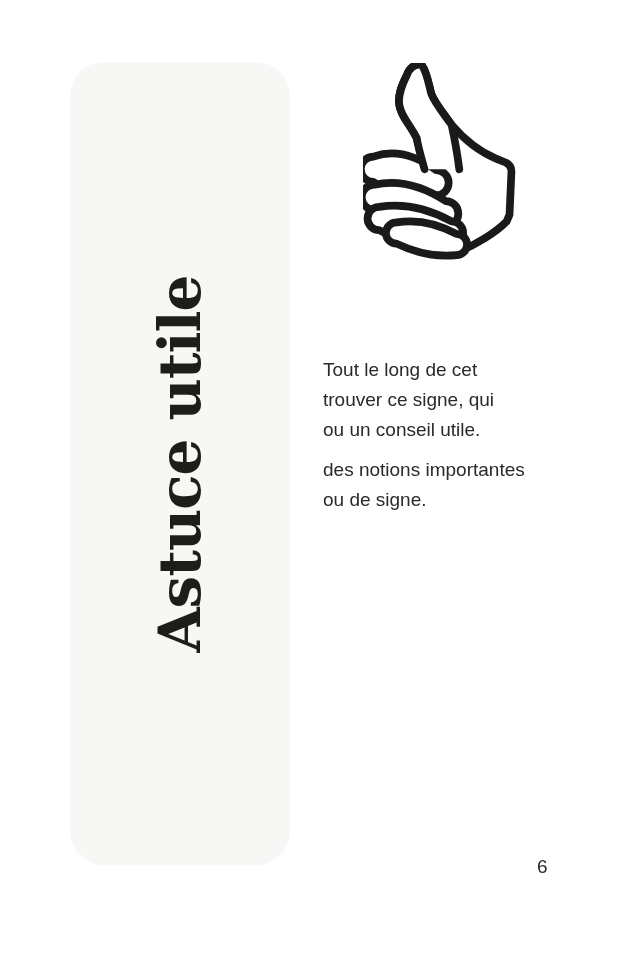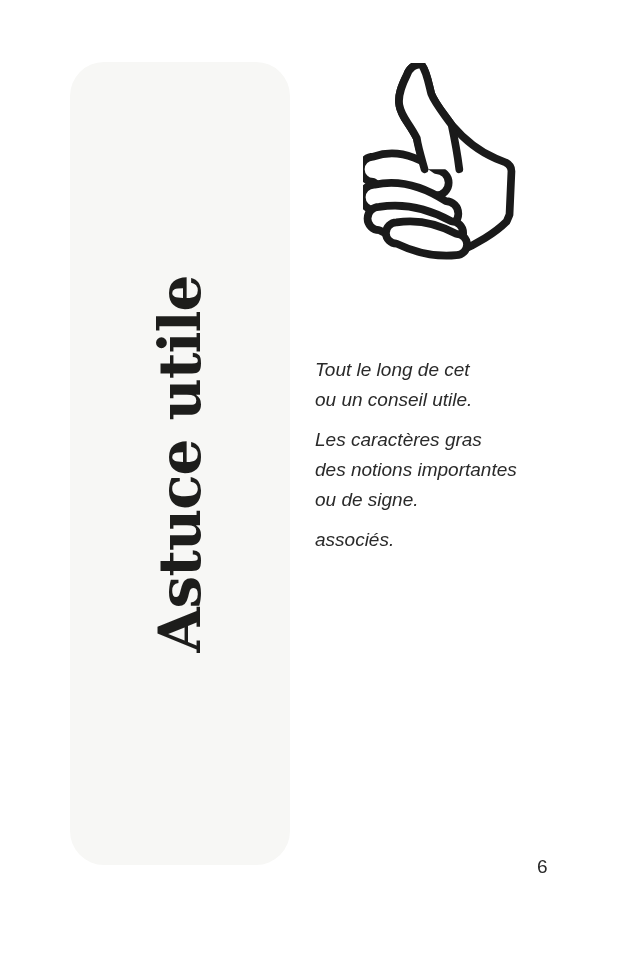--- a/index.html
+++ b/index.html
@@ -20,21 +20,21 @@
     font-size:58px; letter-spacing:-1px; color:#1d1d1b;
   }
   .thumb-icon {
     position:absolute; left:363px; top:63px; width:153px; height:198px;
   }
   .thumb-icon svg { width:100%; height:100%; display:block; }
   .content {
     position:absolute; left:315px; top:355px; width:245px;
     color:#2a2a2a; font-size:19px;
   }
-  .para { margin:0 0 10px 0; padding:0;font-style:italic; }
+  .para { margin:0 0 10px 8px; padding:0; }
   .tline { display:block; height:30px; line-height:30px; white-space:nowrap; }
   .page-number {
     position:absolute; left:537px; top:856px;
     font-size:19px; line-height:22px; color:#2a2a2a;
   }
 </style>
 </head>
 <body>
 
 <div class="page">
@@ -88,27 +88,26 @@
                  C 64 8, 66 20, 69 32
                  C 73 42, 80 50, 90 64
                  C 93 78, 96 94, 98 110"></path>
       </g>
     </svg>
   </div>
 
   <div class="content">
     <p class="para">
       <span class="tline">Tout le long de cet</span>
+      <span class="tline">trouver ce signe, qui</span>
       <span class="tline">ou un conseil utile.</span>
     </p>
     <p class="para">
-      <span class="tline">Les caractères gras</span>
       <span class="tline">des notions importantes</span>
       <span class="tline">ou de signe.</span>
     </p>
     <p class="para">
-      <span class="tline">associés.</span>
     </p>
   </div>
 
   <div class="page-number">6</div>
 
 </div>
 
 </body></html>

